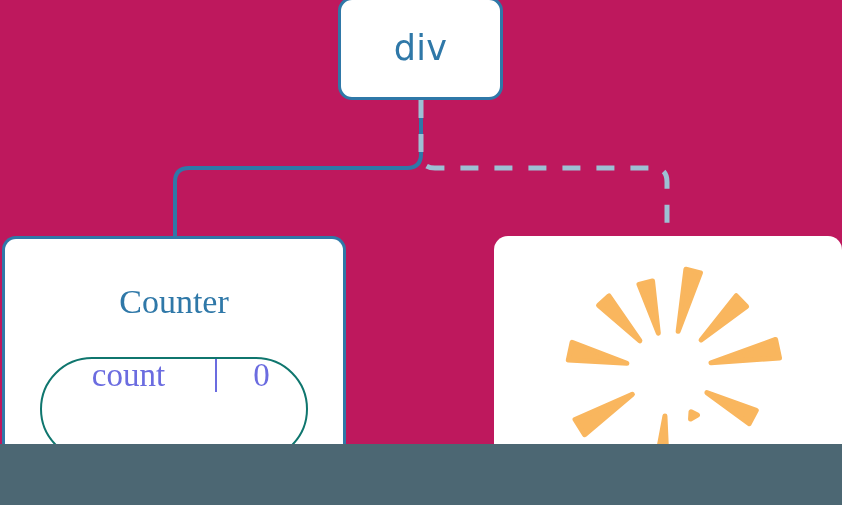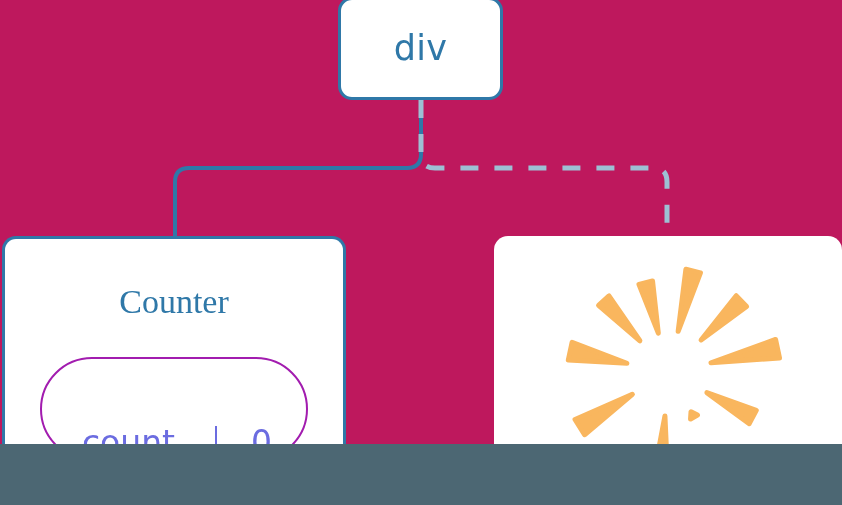--- a/index.html
+++ b/index.html
@@ -72,26 +72,27 @@
     color: #2f78a8;
     line-height: 1;
     font-family: Liberation Serif, serif;
   }
 
   
   .state-pill {
     margin-top: 38px;
     width: 268px;
     height: 104px;
-    border: 2px solid #a21caf;
+    border: 2px solid #0f766e;
     border-radius: 52px;
     display: flex;
-    align-items: flex-end;
+    align-items: flex-start;
     box-sizing: border-box;
     overflow: hidden;
+    font-family: Liberation Serif, serif;
   }
   .state-pill .pill-key,
   .state-pill .pill-val {
     display: flex;
     align-items: center;
     justify-content: center;
     color: #6b6ce0;
     font-size: 33px;
     line-height: 1;
   }

